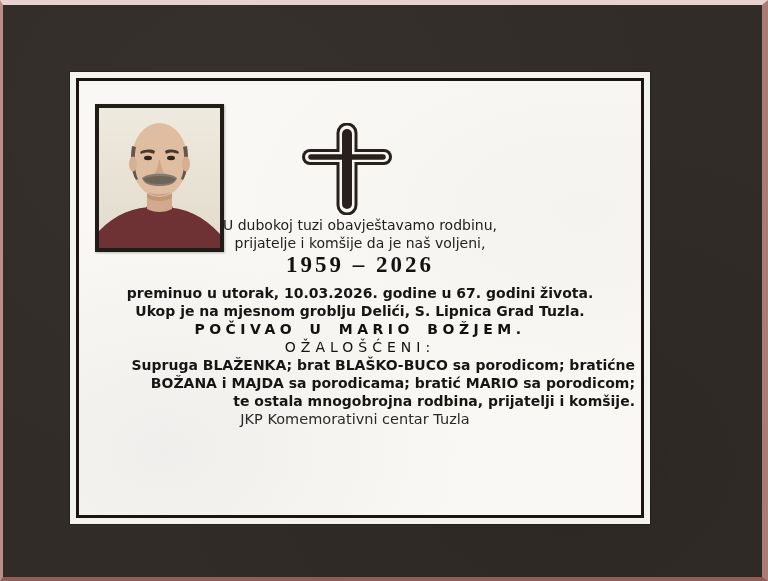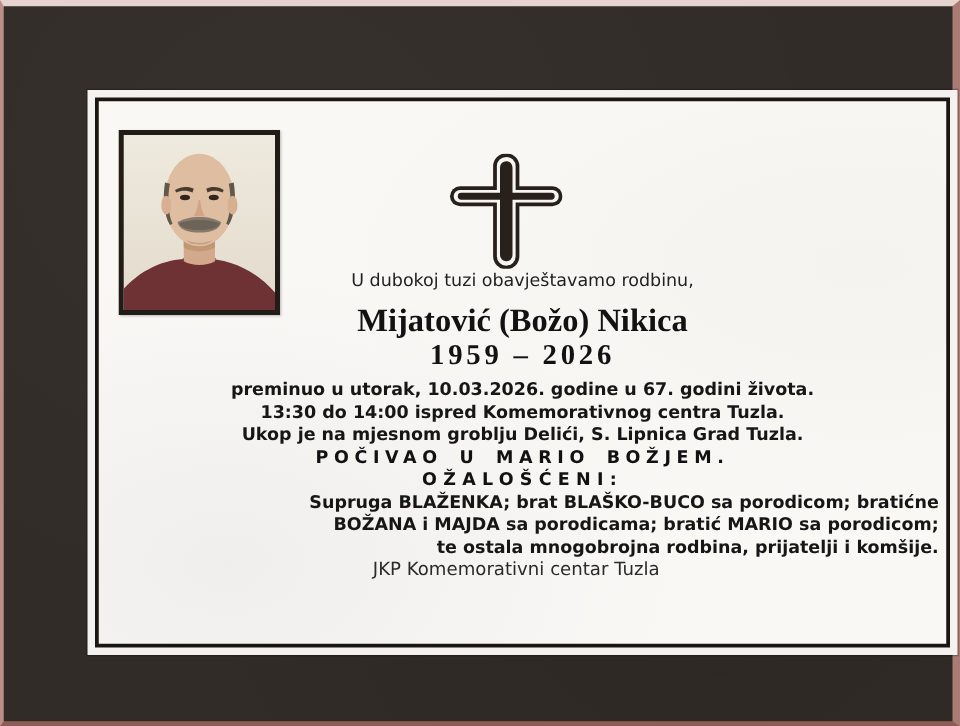--- a/index.html
+++ b/index.html
@@ -14,21 +14,21 @@
       radial-gradient(ellipse at 75% 80%, rgba(0,0,0,0.10), rgba(0,0,0,0) 55%),
       #322c28;
     border-top: 5px solid #e6d3d0;
     border-right: 6px solid #aa7a74;
     border-bottom: 4px solid #8f5d57;
     border-left: 3px solid #bd8d87;
   }
 
   
   .mat {
-    position: absolute; left: 67px; top: 67px; width: 696px; height: 452px;
+    position: absolute; left: 67px; top: 67px; width: 580px; height: 452px;
     background: #f3f2ef; padding: 6px;
     box-shadow: 0 0 0 1px rgba(0,0,0,0.25);
   }
 
   
   .inner {
     position: relative; width: 100%; height: 100%;
     border: 3px solid #1b1510;
     background:
       radial-gradient(ellipse at 15% 85%, rgba(60,60,70,0.05), rgba(0,0,0,0) 45%),
@@ -65,21 +65,21 @@
   }
 
   .detail-line { font-weight: bold; font-size: 14px; line-height: 18px; color: #161616; }
   .details { margin-top: 6px; }
 
   .rest-line {
     font-weight: bold; font-size: 14px; line-height: 18px;
     letter-spacing: 4.5px; word-spacing: 4px; color: #111;
   }
   .mourners-heading {
-    font-weight: bold; font-size: 14px; line-height: 18px;
+    font-weight: normal; font-size: 14px; line-height: 18px;
     letter-spacing: 5px; color: #111;
   }
   .mourner-line { font-weight: bold; font-size: 14px; line-height: 18px; color: #161616; text-align: right; }
 
   .signature {
     font-size: 14.5px; line-height: 18px; text-align: center;
     padding-right: 10px; color: #2a2a2a;
   }
 </style>
 </head>
@@ -137,27 +137,26 @@
           <line x1="47" y1="10" x2="47" y2="82" stroke="#f6f5f2" stroke-width="15" stroke-linecap="round"></line>
           <line x1="10" y1="34" x2="84" y2="34" stroke="#f6f5f2" stroke-width="10" stroke-linecap="round"></line>
 
           <line x1="47" y1="11" x2="47" y2="81" stroke="#28201a" stroke-width="10" stroke-linecap="round"></line>
           <line x1="11" y1="34" x2="83" y2="34" stroke="#28201a" stroke-width="5.5" stroke-linecap="round"></line>
         </svg>
       </div>
 
       <div class="text-stack">
         <div class="intro-line">U dubokoj tuzi obavještavamo rodbinu,</div>
+        <div class="intro-line">prijatelje i komšije da je naš voljeni,</div>
 
-        <div class="deceased-name">Mijatović (Božo) Nikica</div>
         <div class="deceased-years">1959 – 2026</div>
 
         <div class="details">
           <div class="detail-line">preminuo u utorak, 10.03.2026. godine u 67. godini života.</div>
-          <div class="detail-line">13:30 do 14:00 ispred Komemorativnog centra Tuzla.</div>
           <div class="detail-line">Ukop je na mjesnom groblju Delići, S. Lipnica Grad Tuzla.</div>
         </div>
 
         <div class="rest-line">POČIVAO U MARIO BOŽJEM.</div>
         <div class="mourners-heading">OŽALOŠĆENI:</div>
 
         <div>
           <div class="mourner-line">Supruga BLAŽENKA; brat BLAŠKO-BUCO sa porodicom; bratićne</div>
           <div class="mourner-line">BOŽANA i MAJDA sa porodicama; bratić MARIO sa porodicom;</div>
           <div class="mourner-line">te ostala mnogobrojna rodbina, prijatelji i komšije.</div>

